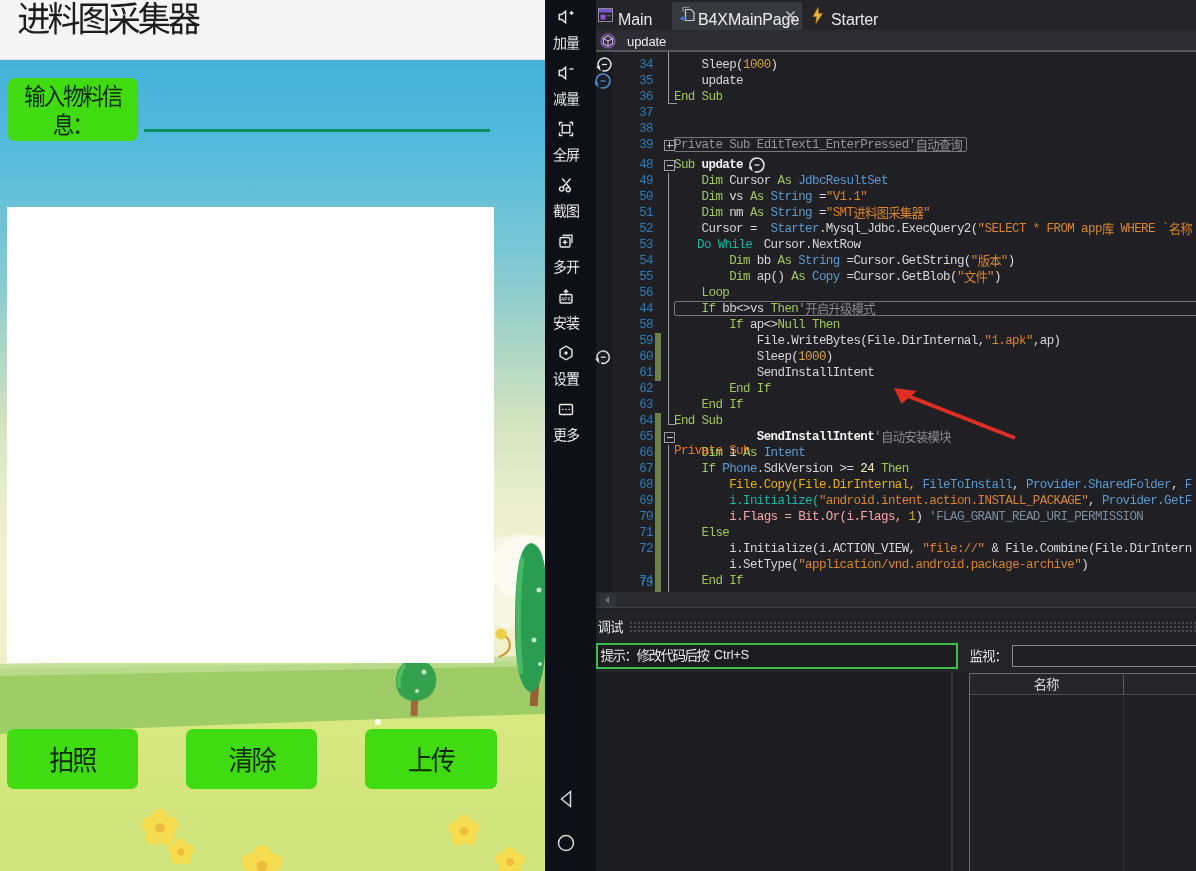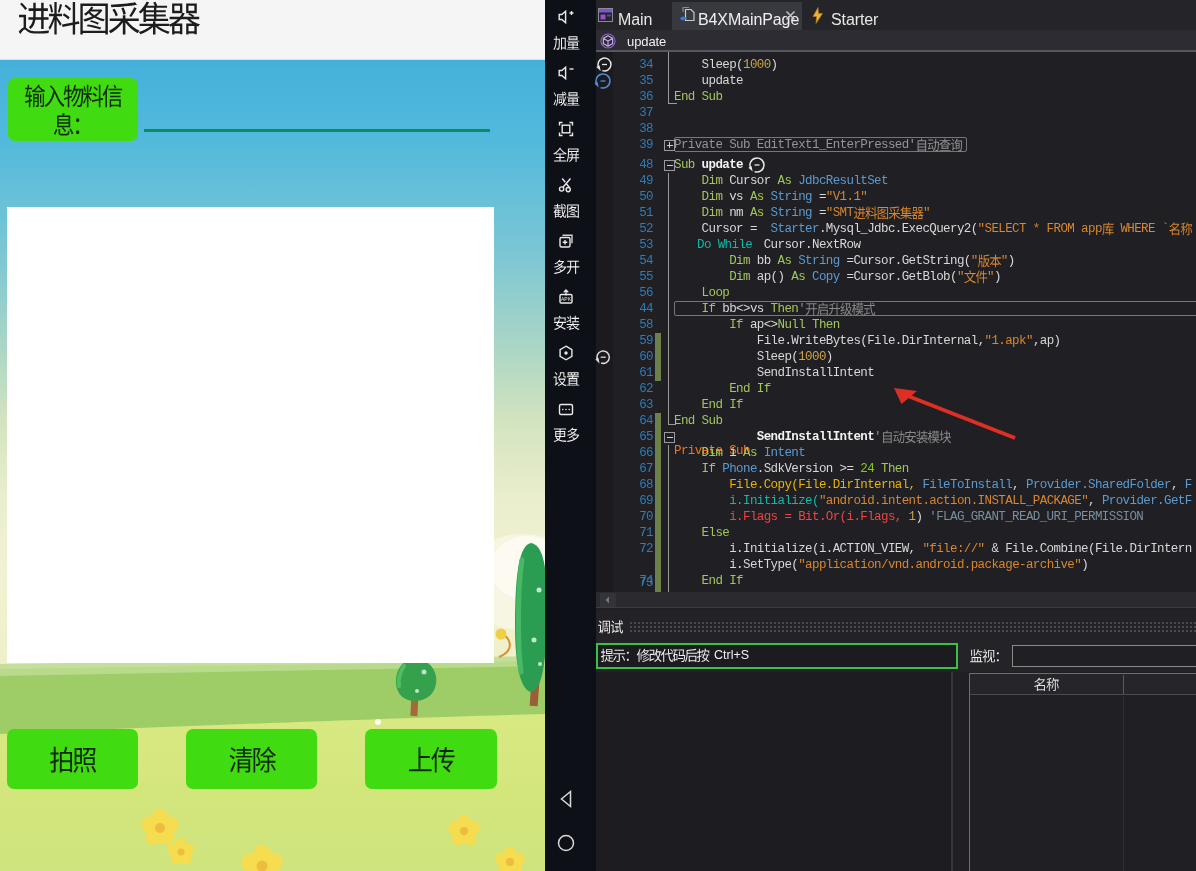--- a/index.html
+++ b/index.html
@@ -365,33 +365,33 @@
           <div class="ct" style="left:674.0px;top:443px;color:#f97316">Private Sub </div>
           <div class="ct" style="left:756.8px;top:429px;color:#F2F2F2;font-weight:bold">SendInstallIntent</div>
           <div class="ct" style="left:874.1px;top:429px;color:#8A8A8A">'</div>
           <div class="ct" style="left:701.6px;top:445px;color:#A0C75A">Dim </div>
           <div class="ct" style="left:729.2px;top:445px;color:#D8D8D8">i </div>
           <div class="ct" style="left:743.0px;top:445px;color:#A0C75A">As </div>
           <div class="ct" style="left:763.7px;top:445px;color:#5B9BD0">Intent</div>
           <div class="ct" style="left:701.6px;top:461px;color:#A0C75A">If </div>
           <div class="ct" style="left:722.3px;top:461px;color:#5B9BD0">Phone</div>
           <div class="ct" style="left:756.8px;top:461px;color:#D8D8D8">.SdkVersion &gt;= </div>
-          <div class="ct" style="left:860.3px;top:461px;color:#84cc16">24</div>
+          <div class="ct" style="left:860.3px;top:461px;color:#fef9c3">24</div>
           <div class="ct" style="left:874.1px;top:461px;color:#A0C75A"> Then</div>
           <div class="ct" style="left:729.2px;top:477px;color:#eab308">File.Copy(File.DirInternal, </div>
           <div class="ct" style="left:922.4px;top:477px;color:#5B9BD0">FileToInstall</div>
           <div class="ct" style="left:1012.1px;top:477px;color:#D8D8D8">, </div>
           <div class="ct" style="left:1026.0px;top:477px;color:#5B9BD0">Provider.SharedFolder</div>
           <div class="ct" style="left:1170.9px;top:477px;color:#D8D8D8">, </div>
           <div class="ct" style="left:1184.7px;top:477px;color:#5B9BD0">F</div>
           <div class="ct" style="left:729.2px;top:493px;color:#14b8a6">i.Initialize(</div>
           <div class="ct" style="left:818.9px;top:493px;color:#D8862F">"android.intent.action.INSTALL_PACKAGE"</div>
           <div class="ct" style="left:1088.1px;top:493px;color:#D8D8D8">, </div>
           <div class="ct" style="left:1101.9px;top:493px;color:#5B9BD0">Provider.GetF</div>
-          <div class="ct" style="left:729.2px;top:509px;color:#ef4444">i.Flags = Bit.Or(i.Flags, </div>
+          <div class="ct" style="left:729.2px;top:509px;color:#fca5a5">i.Flags = Bit.Or(i.Flags, </div>
           <div class="ct" style="left:908.6px;top:509px;color:#CDA343">1</div>
           <div class="ct" style="left:915.5px;top:509px;color:#D8D8D8">) </div>
           <div class="ct" style="left:929.3px;top:509px;color:#7A8E9C">'FLAG_GRANT_READ_URI_PERMISSION</div>
           <div class="ct" style="left:701.6px;top:525px;color:#A0C75A">Else</div>
           <div class="ct" style="left:729.2px;top:541px;color:#D8D8D8">i.Initialize(i.ACTION_VIEW, </div>
           <div class="ct" style="left:922.4px;top:541px;color:#D8862F">"file://"</div>
           <div class="ct" style="left:984.5px;top:541px;color:#D8D8D8"> &amp; File.Combine(File.DirIntern</div>
           <div class="ct" style="left:729.2px;top:557px;color:#D8D8D8">i.SetType(</div>
           <div class="ct" style="left:798.2px;top:557px;color:#D8862F">"application/vnd.android.package-archive"</div>
           <div class="ct" style="left:1081.2px;top:557px;color:#D8D8D8">)</div>

